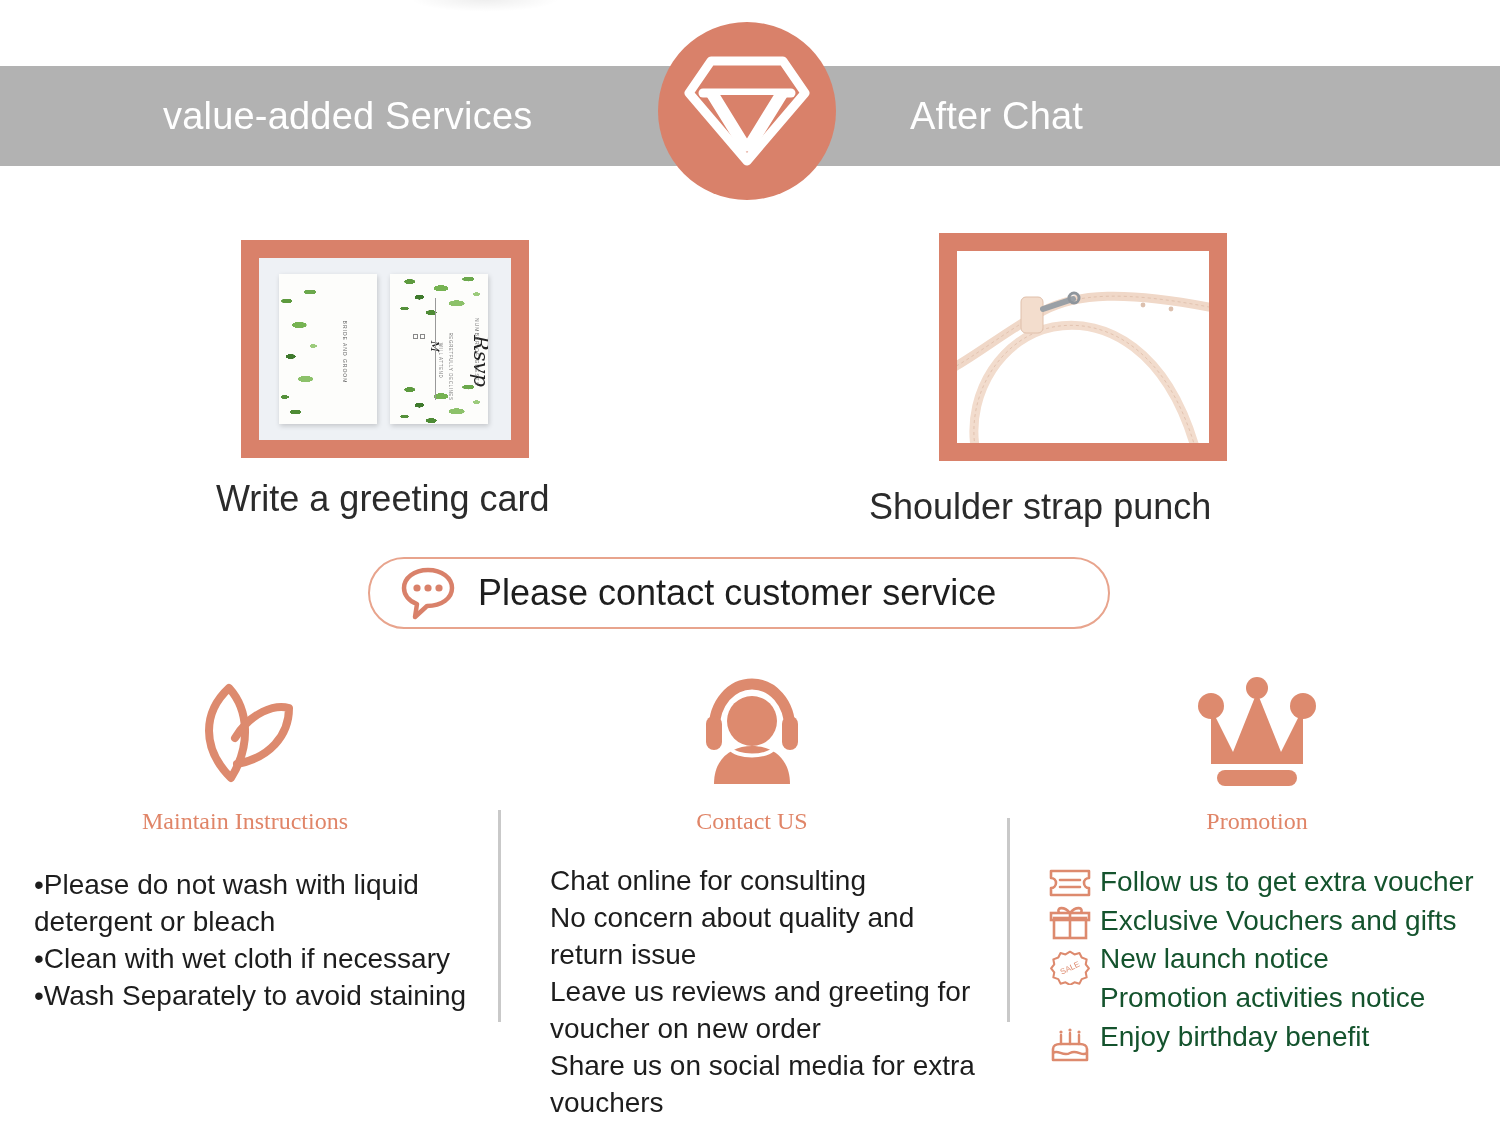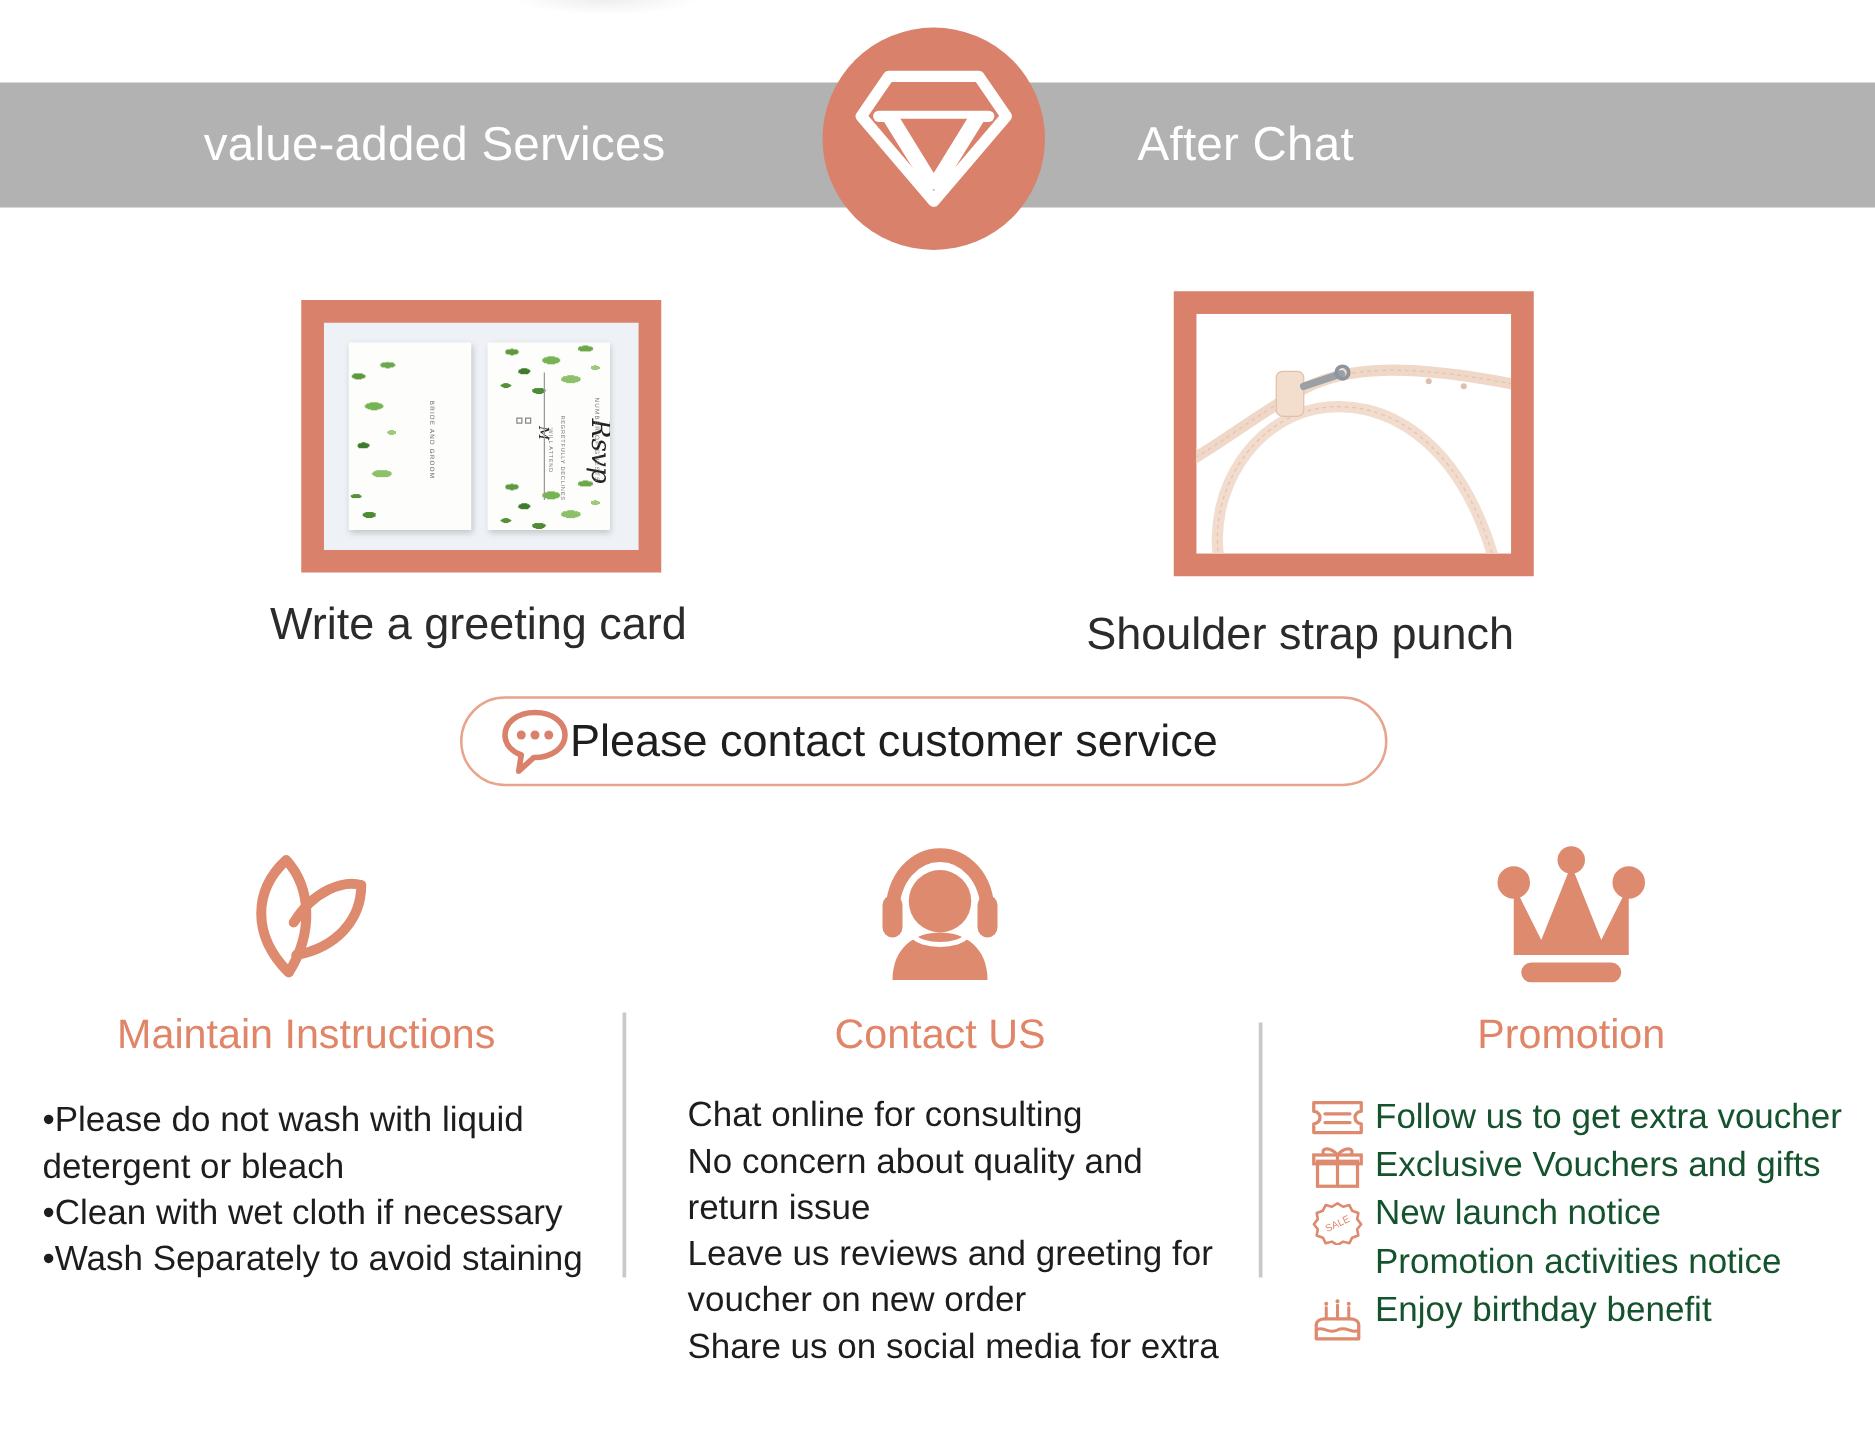--- a/index.html
+++ b/index.html
@@ -79,32 +79,32 @@
   .caption.one { left: 216px; top: 478px; }
   .caption.two { left: 869px; top: 486px; }
 
   
   .pill {
     position: absolute; left: 368px; top: 557px; width: 742px; height: 72px;
     border: 2px solid #e8a48d; border-radius: 36px;
     display: flex; align-items: center;
   }
   .pill .bubble { margin-left: 30px; width: 56px; height: 56px; flex: none; }
-  .pill .ptext { font-size: 36px; color: #1e1e1e; white-space: nowrap; }
+  .pill .ptext { margin-left: 22px; font-size: 36px; color: #1e1e1e; white-space: nowrap; }
 
   
   .cols { position: absolute; left: 0; top: 668px; width: 1500px; height: 470px; }
   .col { position: absolute; top: 0; }
   .col.c-a { left: 10px;   width: 470px; }
   .col.c-b { left: 512px;  width: 480px; }
   .col.c-c { left: 1022px; width: 470px; }
 
   .col-icon { height: 118px; display: flex; align-items: flex-end; justify-content: center; }
   .col-title {
-    text-align: center; color: #e08568; font-size: 33px; margin-top: 22px; white-space: nowrap;
+    text-align: center; color: #e08568; font-size: 24px; margin-top: 22px; white-space: nowrap; font-family: Liberation Serif, serif;
   }
   .col-body { margin-top: 28px; font-size: 28px; color: #1d1d1d; line-height: 1.32; }
   .col.c-a .col-body { padding-left: 24px; margin-top: 32px; }
   .col.c-b .col-body { padding-left: 38px; }
 
   .divider {
     position: absolute; width: 3px; background: #c9c9c9;
   }
   .divider.d1 { left: 498px;  top: 810px; height: 212px; }
   .divider.d2 { left: 1007px; top: 818px; height: 204px; }
@@ -237,20 +237,21 @@
         </svg>
       </div>
       <div class="col-title">Contact US</div>
       <div class="col-body">
         <div>Chat online for consulting</div>
         <div>No concern about quality and</div>
         <div>return issue</div>
         <div>Leave us reviews and greeting for</div>
         <div>voucher on new order</div>
         <div>Share us on social media for extra</div>
+        <div>vouchers</div>
       </div>
     </div>
 
     <div class="col c-c">
       <div class="col-icon">
         <svg width="136" height="112" viewBox="0 0 136 112">
           <path d="M22 34 L44 78 L68 18 L92 78 L114 34 L114 90 L22 90 Z" fill="#dd8a6e"></path>
           <circle cx="22" cy="32" r="13" fill="#dd8a6e"></circle>
           <circle cx="114" cy="32" r="13" fill="#dd8a6e"></circle>
           <circle cx="68" cy="14" r="11" fill="#dd8a6e"></circle>

